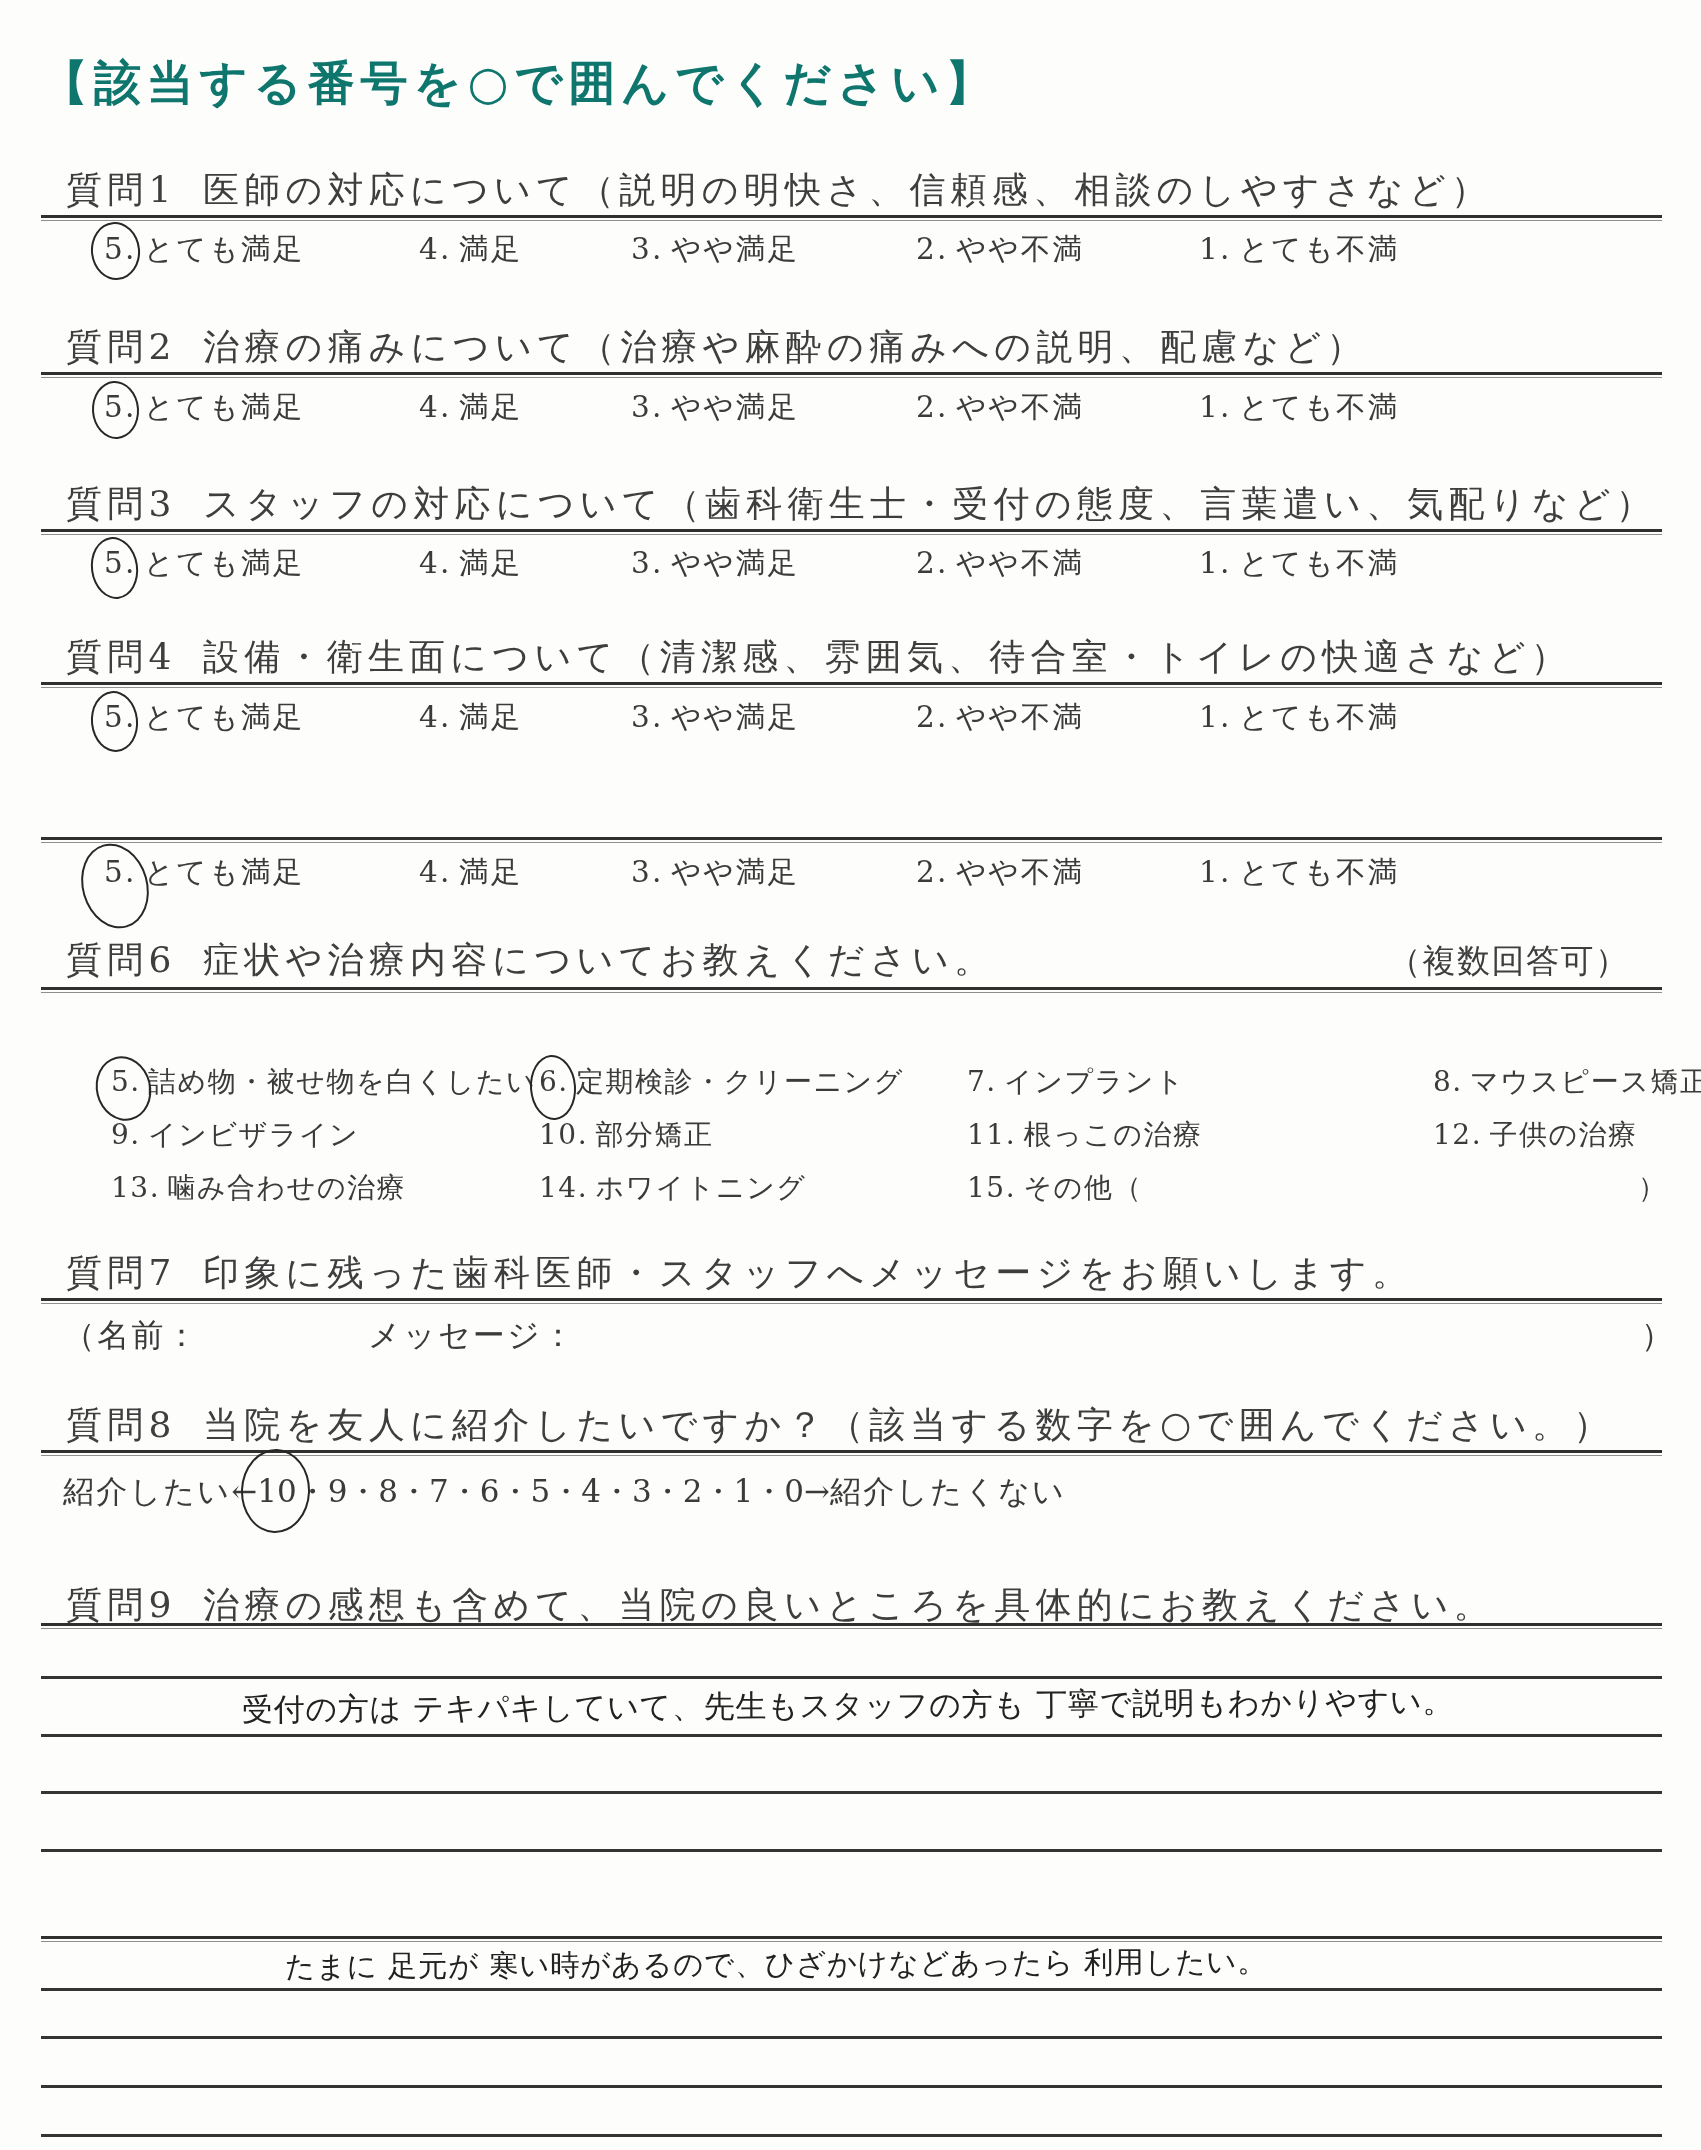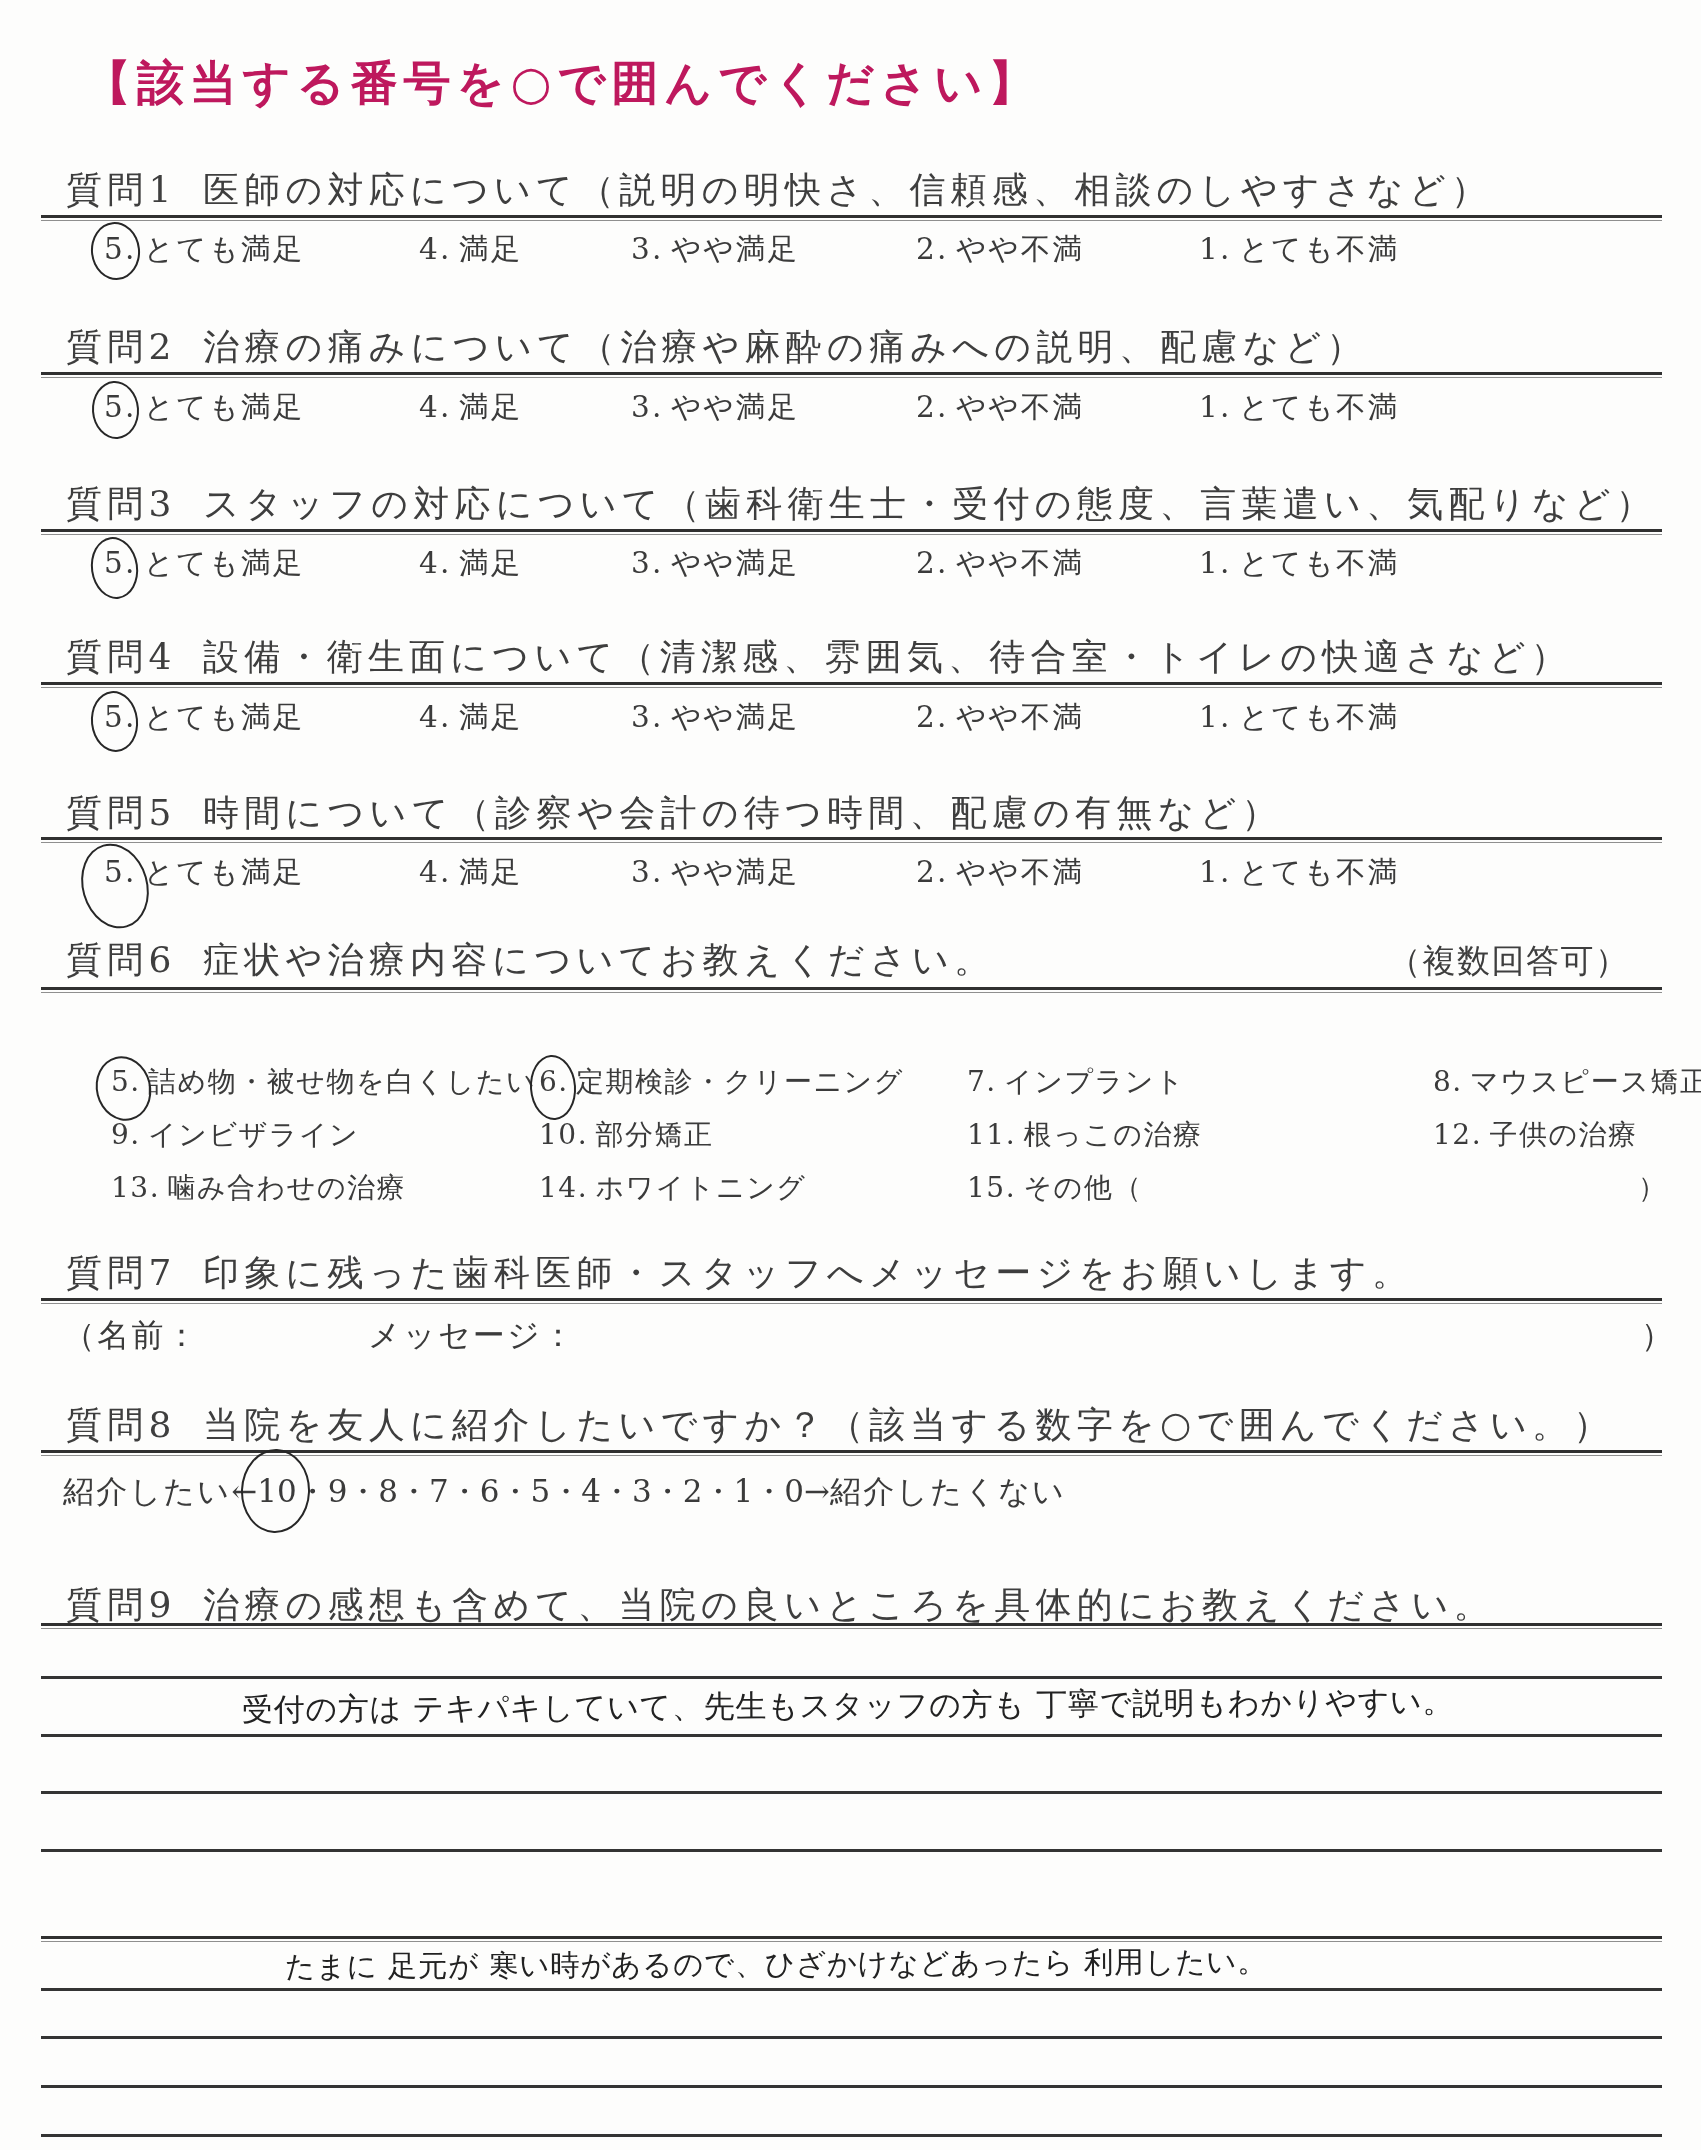--- a/index.html
+++ b/index.html
@@ -2,21 +2,21 @@
 <html style="font-size:11.8px"><head>
 <meta charset="utf-8">
 <style>
   html,body{margin:0;padding:0;background:#d9d9d9;}
   .page{
     position:relative;width:1701px;height:2151px;background:#fdfdfc;margin:0 auto;
     font-family:"DejaVu Serif","Liberation Serif",serif;color:#3b3b3b;overflow:hidden;
   }
   .title{
     position:absolute;left:41px;top:52px;font-size:47px;letter-spacing:5.9px;
-    font-weight:600;color:#be185d;white-space:nowrap;margin-left:43px;
+    font-weight:600;color:#0f766e;white-space:nowrap;
   }
   .qhead{position:absolute;left:66px;font-size:36px;letter-spacing:5.2px;white-space:nowrap;color:#3e3e3e;}
   .qlabel{margin-right:26.6px;}
   .qnote{position:absolute;left:1388px;font-size:33px;letter-spacing:1.5px;color:#3e3e3e;white-space:nowrap;}
   .hrule{
     position:absolute;left:41px;width:1621px;height:2.2px;
     border-top:3px solid #303030;border-bottom:1.5px solid #8f8f8f;
   }
   .wline{position:absolute;left:41px;width:1621px;border-top:3px solid #343434;}
   .optrow{position:absolute;left:0;width:1701px;height:47px;font-size:29.5px;letter-spacing:2.2px;}
@@ -103,23 +103,20 @@
   </div>
   <div class="hrule" style="top:682px"></div>
   <div class="optrow" style="top:698px">
     <span class="opt o1"><span class="num"><i class="circle c-q4"></i><span>5.</span></span><span>とても満足</span></span>
     <span class="opt o2"><span class="num">4.</span><span>満足</span></span>
     <span class="opt o3"><span class="num">3.</span><span>やや満足</span></span>
     <span class="opt o4"><span class="num">2.</span><span>やや不満</span></span>
     <span class="opt o5"><span class="num">1.</span><span>とても不満</span></span>
   </div>
 
-  <div class="qhead" style="top:789px">
-    <span class="qlabel">質問5</span><span>時間について（診察や会計の待つ時間、配慮の有無など）</span>
-  </div>
   <div class="hrule" style="top:837px"></div>
   <div class="optrow" style="top:853px">
     <span class="opt o1"><span class="num"><i class="circle c-q5"></i><span>5.</span></span><span>とても満足</span></span>
     <span class="opt o2"><span class="num">4.</span><span>満足</span></span>
     <span class="opt o3"><span class="num">3.</span><span>やや満足</span></span>
     <span class="opt o4"><span class="num">2.</span><span>やや不満</span></span>
     <span class="opt o5"><span class="num">1.</span><span>とても不満</span></span>
   </div>
 
   <div class="qhead" style="top:936px">

